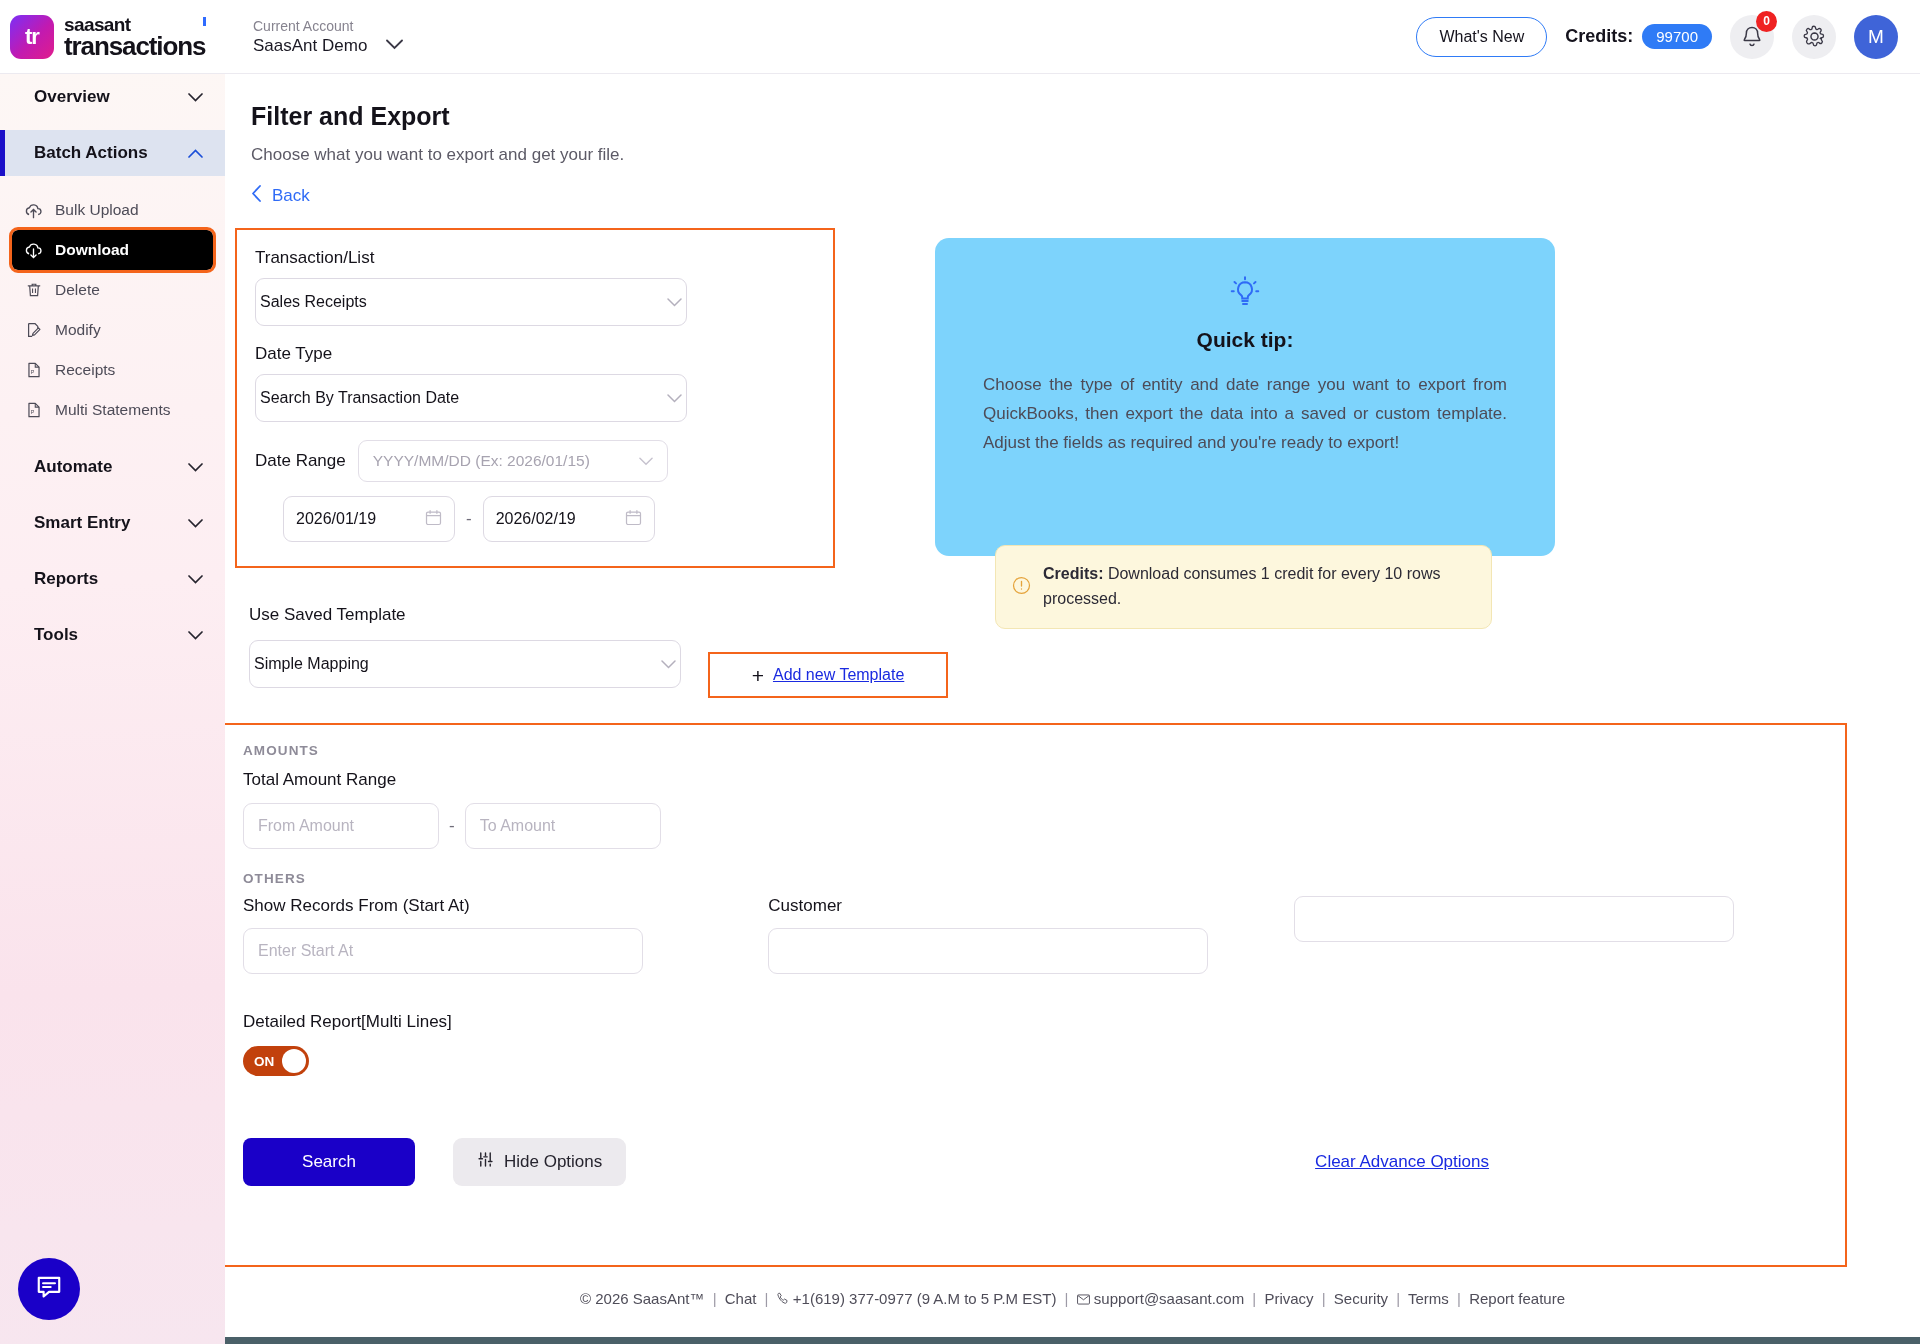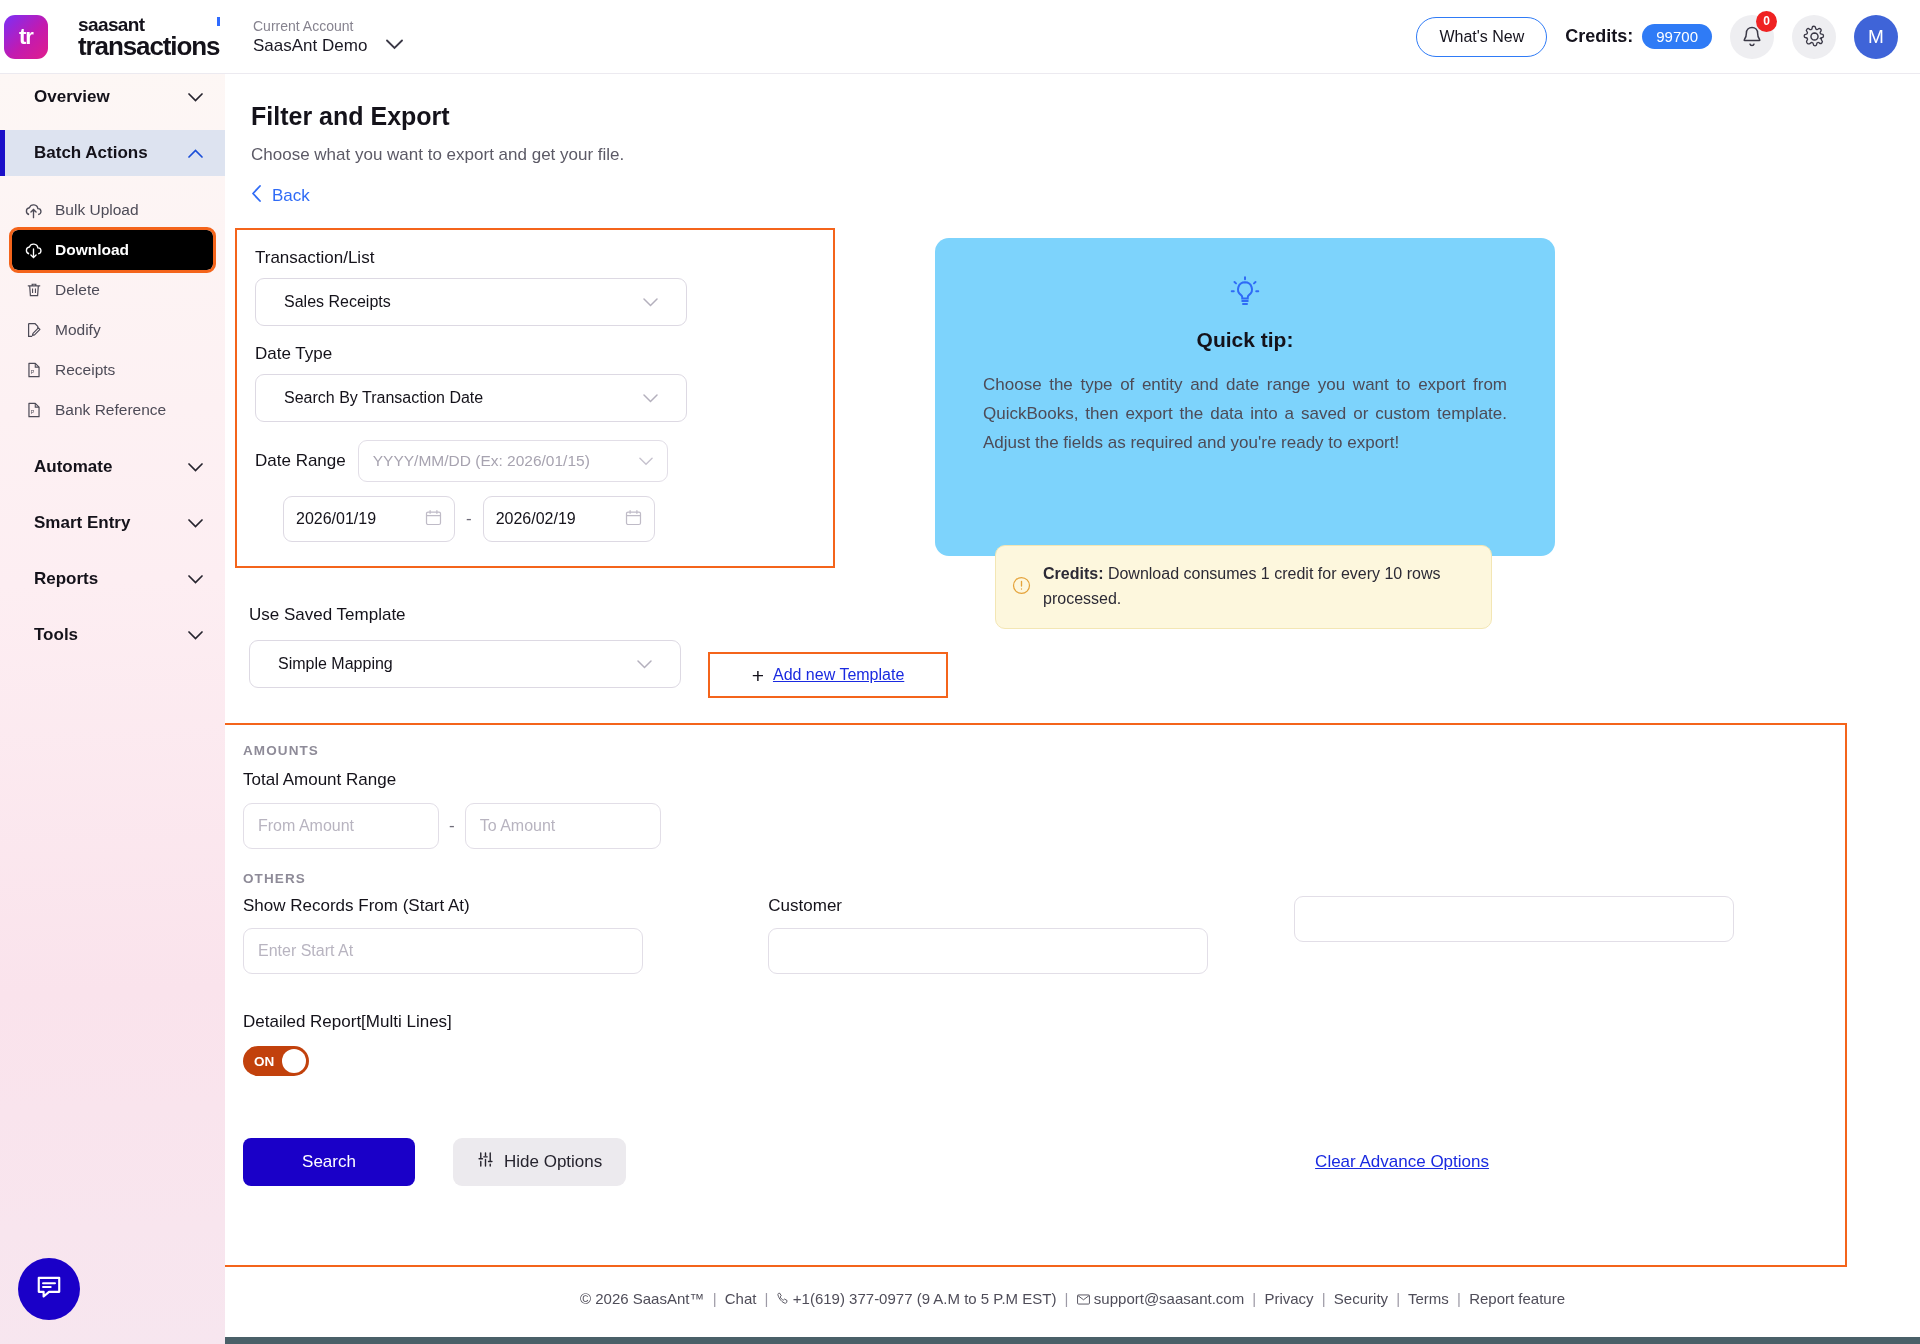--- a/index.html
+++ b/index.html
@@ -12,21 +12,21 @@
   body { position: relative; }
 
   
   .header {
     position: absolute; top: 0; left: 0; width: 1920px; height: 74px;
     background: #ffffff;
     border-bottom: 1px solid #eceaf0;
     display: flex; align-items: center;
     z-index: 30;
   }
-  .logo-wrap { display: flex; align-items: flex-start; padding-left: 4px; width: 225px; gap: 20px; }
+  .logo-wrap { display: flex; align-items: flex-start; padding-left: 10px; width: 225px; }
   .logo-mark {
     width: 44px; height: 44px; border-radius: 11px;
     background: linear-gradient(135deg,#7b2ff7 0%, #c21ab0 55%, #e01d8c 100%);
     position: relative; flex: none;
   }
   .logo-mark span {
     position: absolute; left: 0; top: 0; width: 44px; height: 44px;
     color: #ffffff; font-weight: bold; font-size: 22px;
     display: flex; align-items: center; justify-content: center;
     letter-spacing: -1px;
@@ -124,21 +124,21 @@
   .outline-orange { border: 2.5px solid #f4641b; }
 
   .filter-box {
     position: absolute; left: 235px; top: 228px; width: 600px; height: 340px;
     background: #fff;
   }
   .fb-inner { padding: 18px 20px 0 18px; }
   .fld-label { font-size: 17px; color: #14121a; margin-bottom: 10px; }
   .select {
     width: 432px; height: 48px; border: 1px solid #ddd9e3; border-radius: 9px;
-    display: flex; align-items: center; padding: 0 28px;
+    display: flex; align-items: center; padding: 0 4px;
     font-size: 16px; color: #14121a; background: #fff; cursor: pointer;
   }
   .select .sv { flex: 1; }
   .select .sc { color: #b4b0bd; font-size: 14px; }
   .gap18 { height: 18px; }
   .daterow { display: flex; align-items: center; gap: 12px; }
   .daterow .fld-label { margin-bottom: 0; }
   .dsel {
     width: 310px; height: 42px; border: 1px solid #e2dee7; border-radius: 9px;
     display: flex; align-items: center; padding: 0 14px; font-size: 15.5px; color: #a7a3b0;
@@ -374,21 +374,21 @@
   </div>
 
   <div class="side-item">
     <span class="si-ico">
       <svg width="18" height="18" viewBox="0 0 20 20">
           <path d="M4.4 2.6h7L15.6 6.8v10.6H4.4z" fill="none" stroke="#4d4b57" stroke-width="1.35" stroke-linejoin="round"></path>
           <path d="M11.4 2.6v4.2h4.2" fill="none" stroke="#4d4b57" stroke-width="1.2"></path>
           <text x="6.4" y="14.6" font-size="6" fill="#4d4b57" font-family="Liberation Sans">P</text>
         </svg>
     </span>
-    <span>Bank Reference</span>
+    <span>Multi Statements</span>
   </div>
 
   <div class="side-spacer"></div>
 
   <div class="side-group">
     <span>Automate</span>
     <span>
       <svg width="15" height="9" viewBox="0 0 15 9">
           <path d="M1 1 L7.5 7.5 L14 1" stroke="#26242e" stroke-width="1.7" fill="none" stroke-linecap="round"></path>
         </svg>

